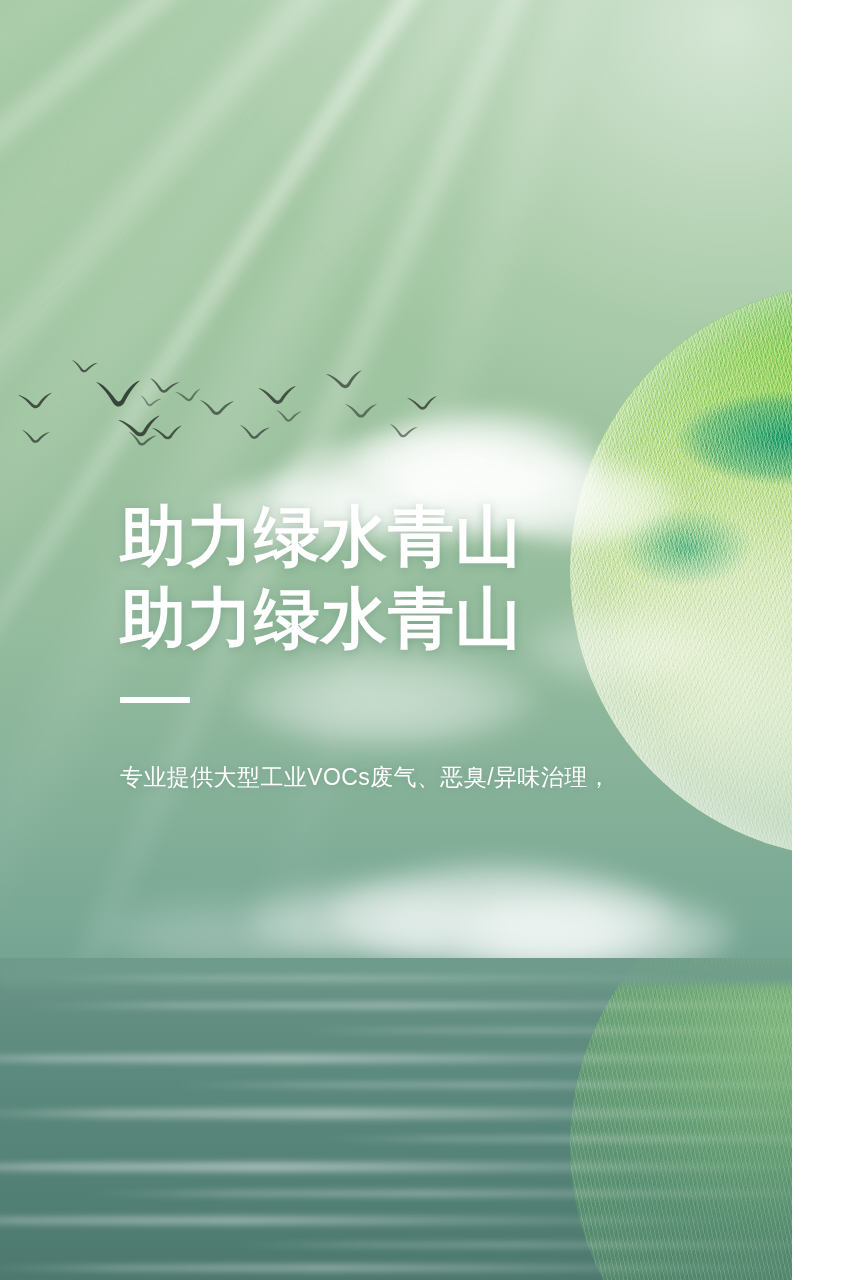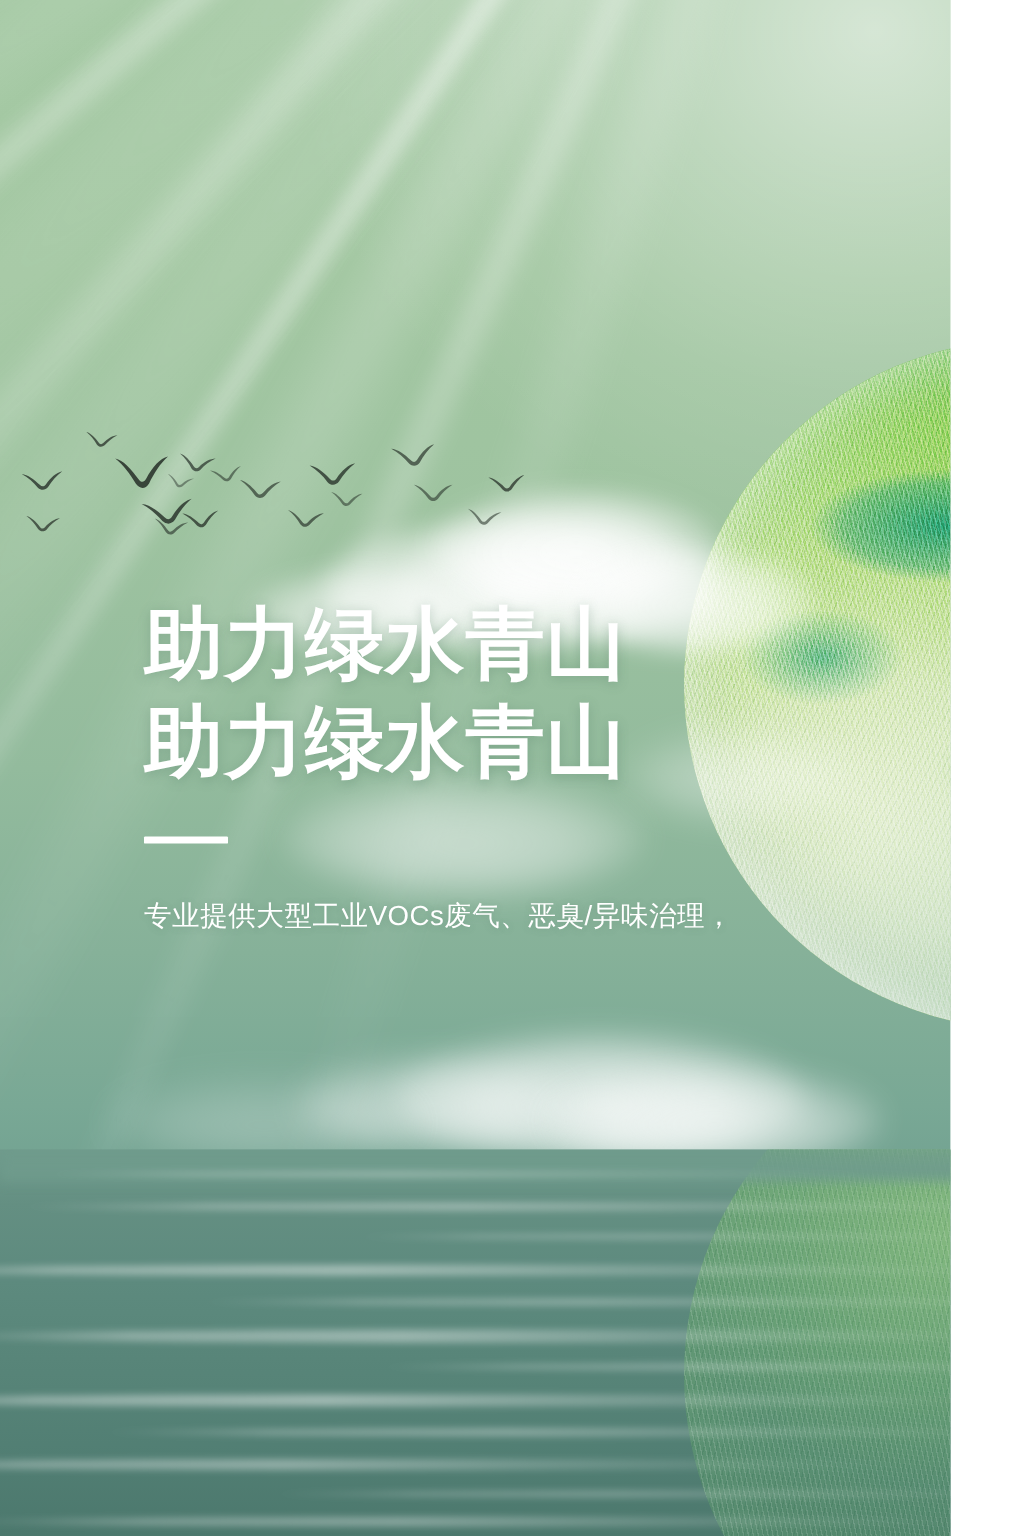--- a/index.html
+++ b/index.html
@@ -219,21 +219,21 @@
     text-shadow:0 2px 10px rgba(70,110,90,.28);
     white-space:nowrap;
   }
   .divider{
     width:70px; height:6px;
     background:#ffffff;
     margin-top:38px;
     border-radius:1px;
   }
   .subtitle{
-    margin-top:40px;
+    margin-top:54px;
     color:#ffffff;
     font-size:23px;
     line-height:41px;
     font-weight:400;
     letter-spacing:.4px;
     text-shadow:0 1px 6px rgba(70,110,90,.25);
     white-space:nowrap;
   }
 </style>
 </head>

